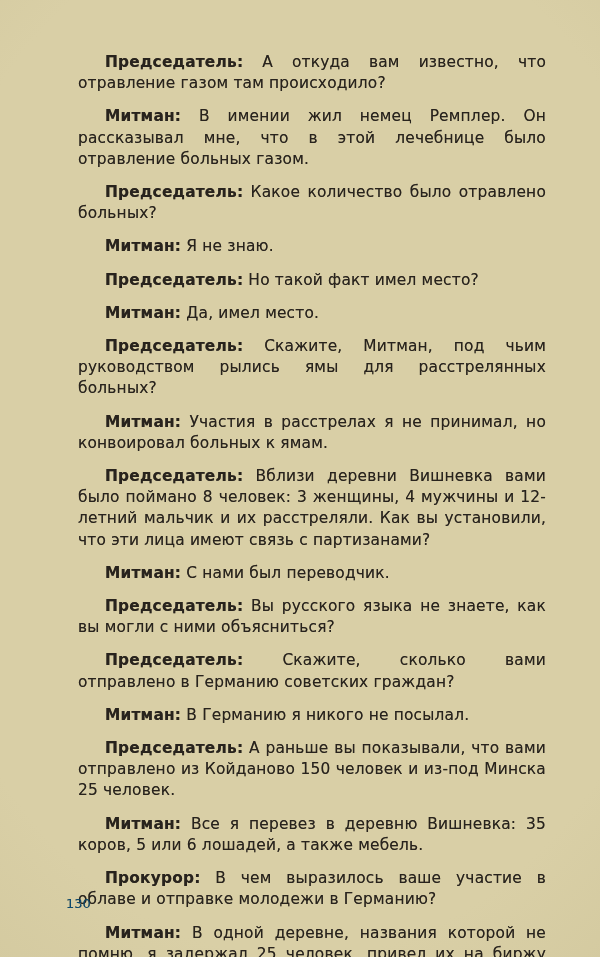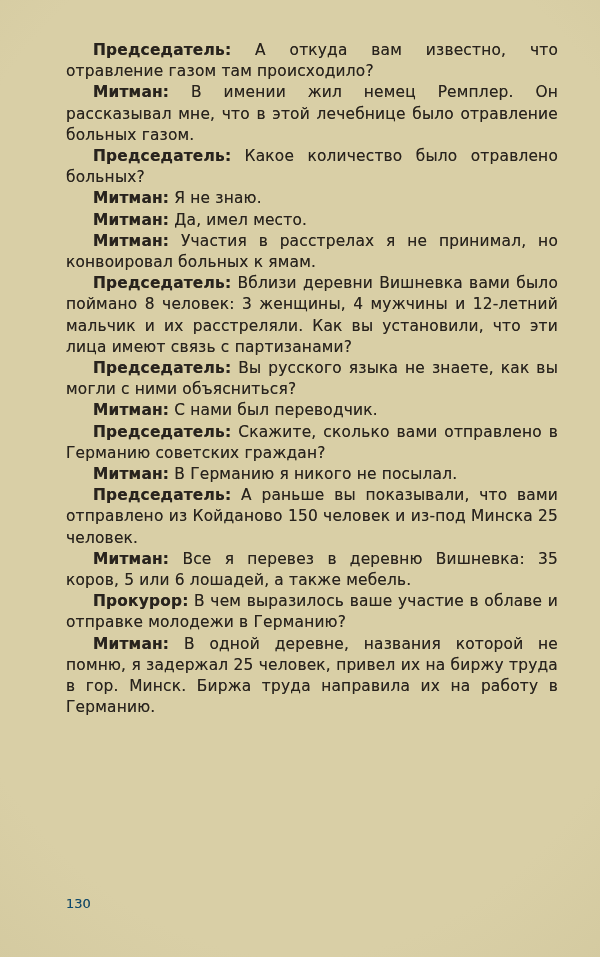--- a/index.html
+++ b/index.html
@@ -22,21 +22,21 @@
     padding: 40px 42px 0 66px;
     color: #28231d;
   }
   .text-block {
     font-size: 15.4px;
     line-height: 21.2px;
     text-align: justify;
     letter-spacing: 0.2px;
   }
   .text-block p {
-    margin: 0;
+    margin: 12px;
     text-indent: 27px;
     font-weight: 500;
     text-shadow: 0 0 0.4px rgba(40,35,29,0.55);
   }
   .speaker {
     font-weight: 700;
   }
   .page-number {
     position: absolute;
     left: 66px;
@@ -49,25 +49,27 @@
 </style>
 </head>
 <body>
 
 <div class="page">
   <div class="text-block" id="dialogue">
       <p><span class="speaker">Председатель:</span> А откуда вам известно, что отравление газом там происходило?</p>
       <p><span class="speaker">Митман:</span> В имении жил немец Ремплер. Он рассказывал мне, что в этой лечебнице было отравление больных газом.</p>
       <p><span class="speaker">Председатель:</span> Какое количество было отравлено больных?</p>
       <p><span class="speaker">Митман:</span> Я не знаю.</p>
+      <p><span class="speaker">Председатель:</span> Но такой факт имел место?</p>
       <p><span class="speaker">Митман:</span> Да, имел место.</p>
+      <p><span class="speaker">Председатель:</span> Скажите, Митман, под чьим руководством рылись ямы для расстрелянных больных?</p>
       <p><span class="speaker">Митман:</span> Участия в расстрелах я не принимал, но конвоировал больных к ямам.</p>
       <p><span class="speaker">Председатель:</span> Вблизи деревни Вишневка вами было поймано 8 человек: 3 женщины, 4 мужчины и 12-летний мальчик и их расстреляли. Как вы установили, что эти лица имеют связь с партизанами?</p>
+      <p><span class="speaker">Митман:</span> С нами был переводчик.</p>
       <p><span class="speaker">Председатель:</span> Вы русского языка не знаете, как вы могли с ними объясниться?</p>
-      <p><span class="speaker">Митман:</span> С нами был переводчик.</p>
       <p><span class="speaker">Председатель:</span> Скажите, сколько вами отправлено в Германию советских граждан?</p>
       <p><span class="speaker">Митман:</span> В Германию я никого не посылал.</p>
       <p><span class="speaker">Председатель:</span> А раньше вы показывали, что вами отправлено из Койданово 150 человек и из-под Минска 25 человек.</p>
       <p><span class="speaker">Митман:</span> Все я перевез в деревню Вишневка: 35 коров, 5 или 6 лошадей, а также мебель.</p>
       <p><span class="speaker">Прокурор:</span> В чем выразилось ваше участие в облаве и отправке молодежи в Германию?</p>
       <p><span class="speaker">Митман:</span> В одной деревне, названия которой не помню, я задержал 25 человек, привел их на биржу труда в гор. Минск. Биржа труда направила их на работу в Германию.</p>
     </div>
   <div class="page-number">130</div>
 </div>
 

